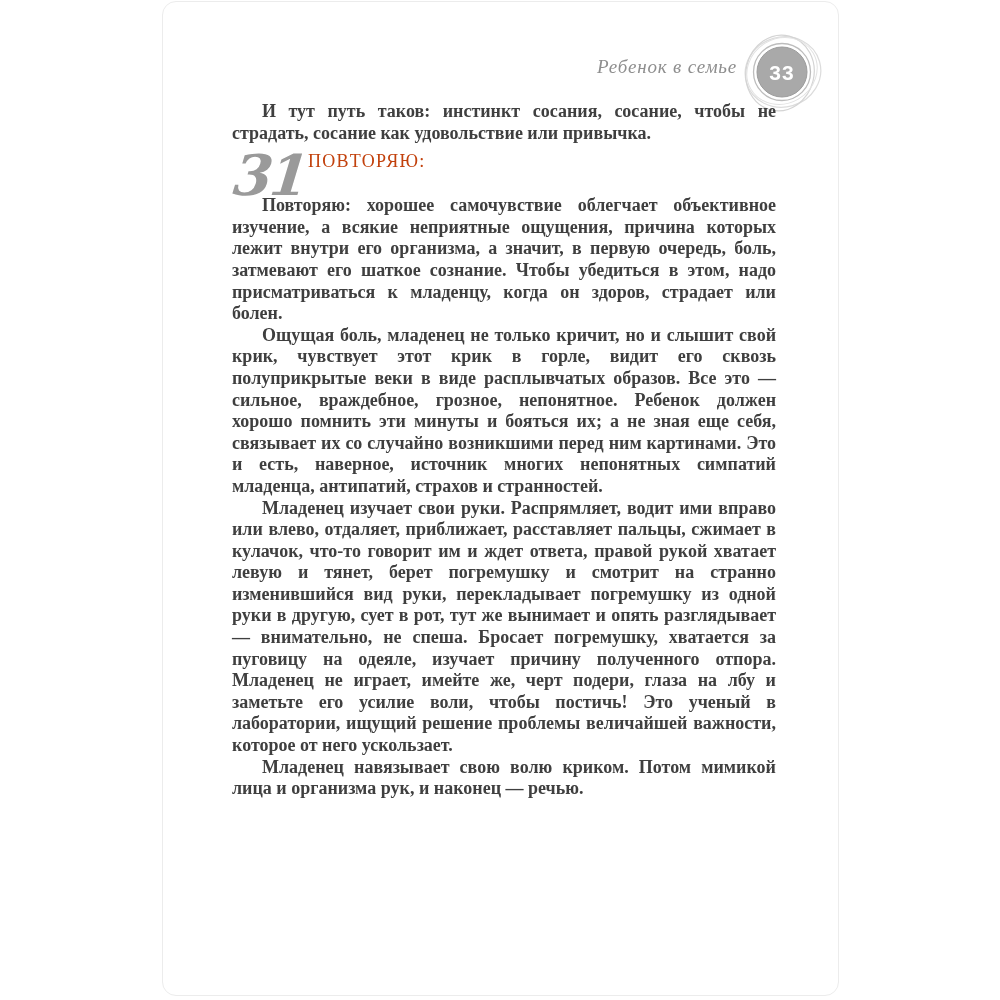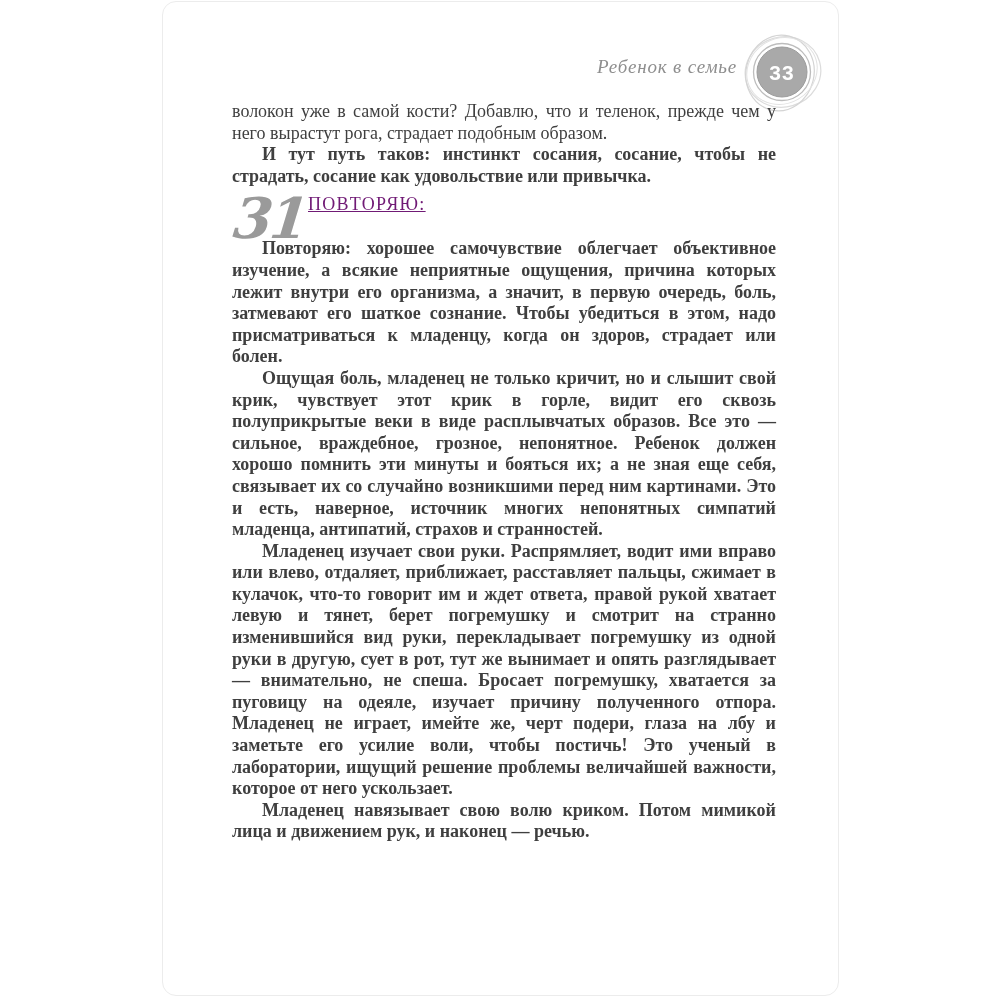--- a/index.html
+++ b/index.html
@@ -84,25 +84,24 @@
     line-height: 48px;
     color: #9a9a9a;
     transform: skewX(-6deg);
     transform-origin: left bottom;
     letter-spacing: -3px;
   }
   .sec-head {
     font-family: "Liberation Sans", sans-serif;
     font-size: 16px;
     letter-spacing: 1.3px;
-    color: #701a75;
+    color: #c2410c;
     line-height: 23px;
     margin: 0;
     text-align: left !important;
-    text-decoration: underline;
   }
   .sec-lead { text-align: justify; }
   .clear { clear: both; }
 </style>
 </head>
 <body>
 
 <div class="canvas">
 
   <div class="page-surface"></div>
@@ -115,29 +114,28 @@
       <ellipse cx="44" cy="51" rx="34" ry="38" fill="none" stroke="#d4d4d4" stroke-width="1.2" transform="rotate(14 44 51)"></ellipse>
       <ellipse cx="46" cy="49" rx="36" ry="32.5" fill="none" stroke="#e2e2e2" stroke-width="1" transform="rotate(-30 46 49)"></ellipse>
       <circle cx="46" cy="50" r="28.5" fill="none" stroke="#bdbdbd" stroke-width="1.3"></circle>
       <circle cx="46" cy="50" r="25" fill="#a9a9a9" stroke="#9b9b9b" stroke-width="1"></circle>
     </g>
     <text class="badge-number-text" x="46" y="57.5" text-anchor="middle">33</text>
   </svg>
 
   <div class="content">
 
-    <p>волокон уже в самой кости? Добавлю, что и теленок, прежде чем у него вырастут рога, страдает подобным образом.</p>
     <p class="indent">И тут путь таков: инстинкт сосания, сосание, чтобы не страдать, сосание как удовольствие или привычка.</p>
 
     <div class="section-block">
       <div class="sec-num">31</div>
       <p class="sec-head">ПОВТОРЯЮ:</p>
       <div class="clear"></div>
     </div>
 
     <p class="indent">Повторяю: хорошее самочувствие облегчает объективное изучение, а всякие неприятные ощущения, причина которых лежит внутри его организма, а значит, в первую очередь, боль, затмевают его шаткое сознание. Чтобы убедиться в этом, надо присматриваться к младенцу, когда он здоров, страдает или болен.</p>
     <p class="indent">Ощущая боль, младенец не только кричит, но и слышит свой крик, чувствует этот крик в горле, видит его сквозь полуприкрытые веки в виде расплывчатых образов. Все это — сильное, враждебное, грозное, непонятное. Ребенок должен хорошо помнить эти минуты и бояться их; а не зная еще себя, связывает их со случайно возникшими перед ним картинами. Это и есть, наверное, источник многих непонятных симпатий младенца, антипатий, страхов и странностей.</p>
     <p class="indent">Младенец изучает свои руки. Распрямляет, водит ими вправо или влево, отдаляет, приближает, расставляет пальцы, сжимает в кулачок, что-то говорит им и ждет ответа, правой рукой хватает левую и тянет, берет погремушку и смотрит на странно изменившийся вид руки, перекладывает погремушку из одной руки в другую, сует в рот, тут же вынимает и опять разглядывает — внимательно, не спеша. Бросает погремушку, хватается за пуговицу на одеяле, изучает причину полученного отпора. Младенец не играет, имейте же, черт подери, глаза на лбу и заметьте его усилие воли, чтобы постичь! Это ученый в лаборатории, ищущий решение проблемы величайшей важности, которое от него ускользает.</p>
-    <p class="indent">Младенец навязывает свою волю криком. Потом мимикой лица и движением рук, и наконец — речью.</p>
+    <p class="indent">Младенец навязывает свою волю криком. Потом мимикой лица и организма рук, и наконец — речью.</p>
 
   </div>
 
 </div>
 
 </body></html>

